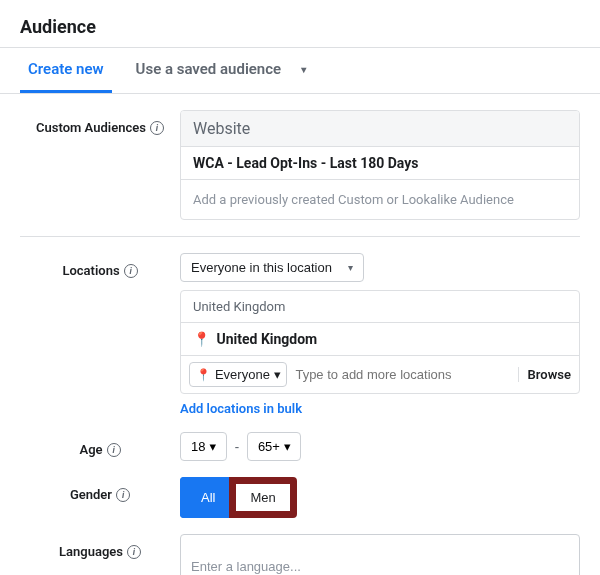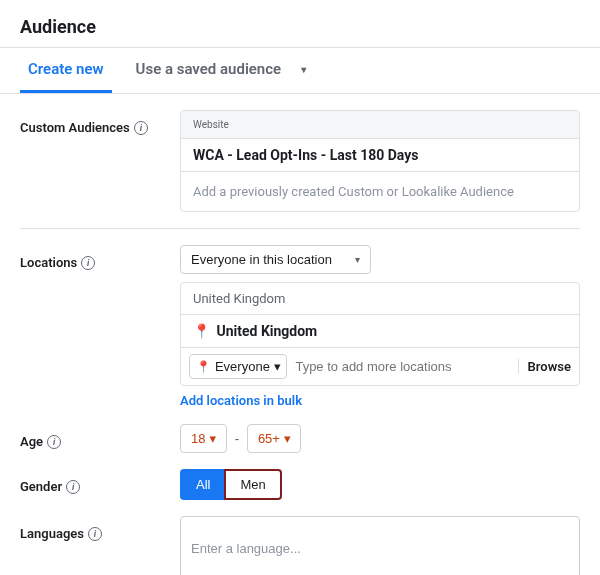--- a/index.html
+++ b/index.html
@@ -68,20 +68,21 @@
     .form-label {
       width: 160px;
       flex-shrink: 0;
       font-size: 13px;
       font-weight: 600;
       color: #1c1e21;
       display: flex;
       align-items: center;
       gap: 4px;
       padding-top: 10px;
+      justify-content: center;
     }
 
     .info-icon {
       display: inline-flex;
       align-items: center;
       justify-content: center;
       width: 14px;
       height: 14px;
       border-radius: 50%;
       border: 1px solid #606770;
@@ -99,21 +100,21 @@
 
     .audience-box {
       border: 1px solid #dddfe2;
       border-radius: 4px;
       overflow: hidden;
     }
 
     .audience-box-header {
       background: #f5f6f7;
       padding: 8px 12px;
-      font-size: 10px;
+      font-size: 16px;
       color: #606770;
       border-bottom: 1px solid #dddfe2;
     }
 
     .audience-box-item {
       padding: 8px 12px;
       font-size: 14px;
       font-weight: 700;
       color: #1c1e21;
     }
@@ -148,21 +149,21 @@
     .section-divider {
       border: none;
       border-top: 1px solid #dddfe2;
       margin: 4px 0 16px 0;
     }
 
     
     .dropdown-btn {
       display: inline-flex;
       align-items: center;
-      gap: 23px;
+      gap: 16px;
       padding: 6px 10px;
       border: 1px solid #ccd0d5;
       border-radius: 4px;
       background: #fff;
       font-size: 13px;
       font-weight: 500;
       color: #1c1e21;
       cursor: pointer;
     }
 
@@ -252,39 +253,39 @@
 
     .age-dropdown {
       display: inline-flex;
       align-items: center;
       gap: 4px;
       padding: 6px 10px;
       border: 1px solid #ccd0d5;
       border-radius: 4px;
       background: #fff;
       font-size: 13px;
-      color: #c2410c;
+      color: #000000;
       cursor: pointer;
     }
 
     .age-sep {
       font-size: 14px;
       color: #606770;
     }
 
     
     .gender-row {
       display: flex;
       align-items: center;
       gap: 0;
     }
 
     .gender-btn {
       padding: 6px 14px;
-      border: 2px solid #7f1d1d;
+      border: 7px solid #7f1d1d;
       font-size: 13px;
       font-weight: 500;
       cursor: pointer;
       background: #fff;
       color: #1c1e21;
     }
 
     .gender-btn:first-child {
       border-radius: 4px 0 0 4px;
       border-right: none;

